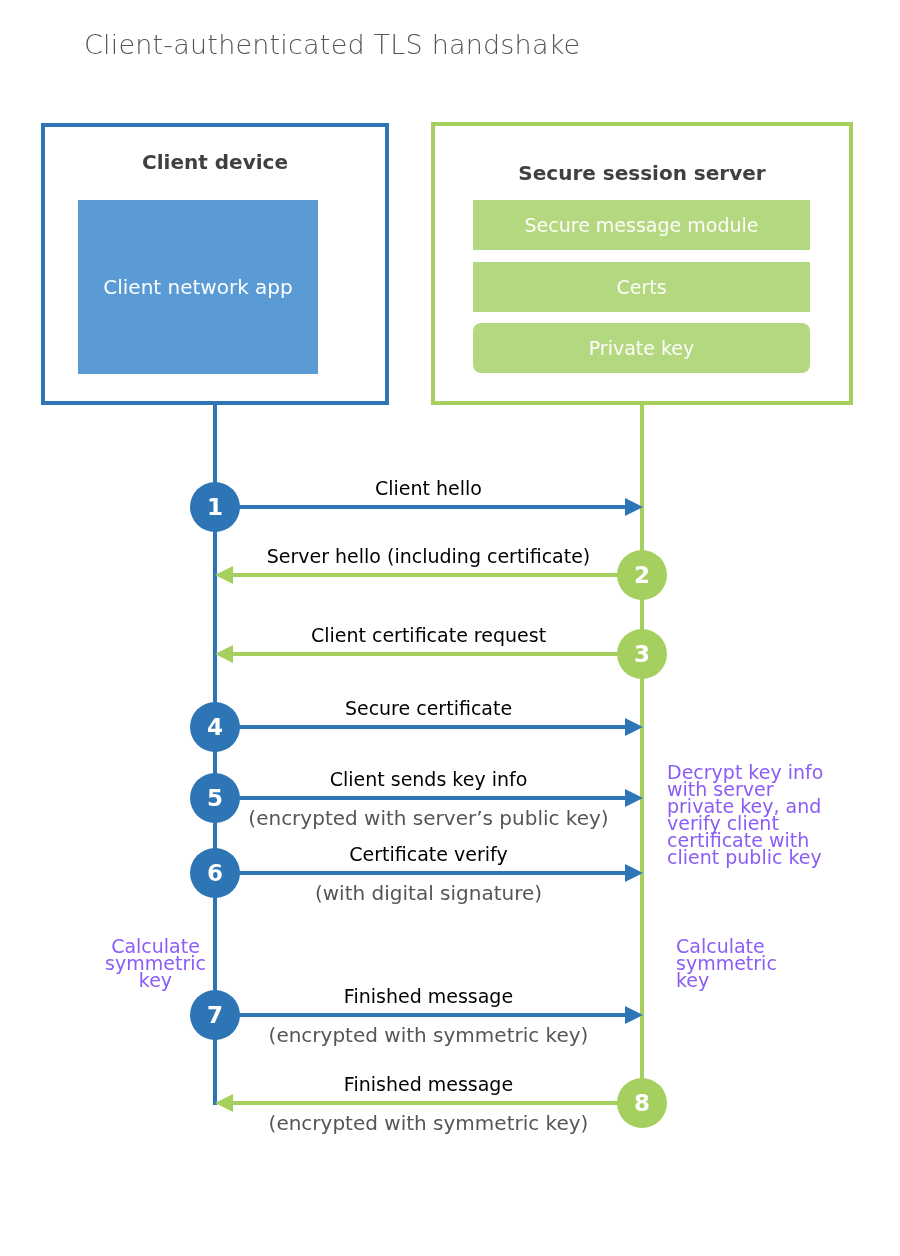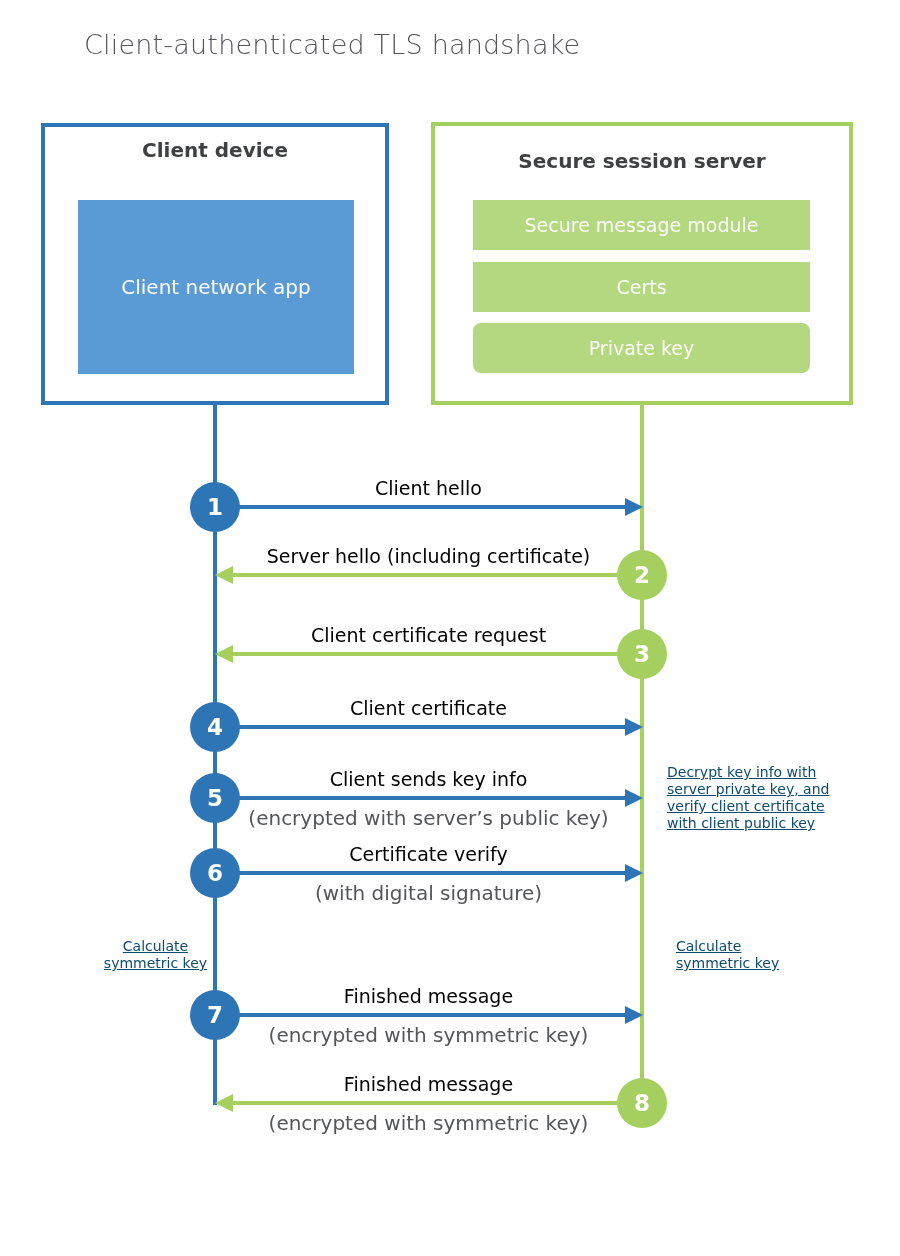--- a/index.html
+++ b/index.html
@@ -10,27 +10,27 @@
   
   .page-title{
     position:absolute;left:36px;top:29px;font-size:27px;font-weight:300;
     color:#54555b;letter-spacing:.2px;margin-left:48px;
   }
   
   .actor-box{position:absolute;background:#fff;box-sizing:border-box;}
   .client-box{left:41px;top:123px;width:348px;height:282px;border:4px solid #2e75b6;}
   .server-box{left:431px;top:122px;width:422px;height:283px;border:4px solid #a5d05f;}
   .actor-title{
-    position:absolute;top:138px;font-size:20px;font-weight:bold;color:#3f4041;
+    position:absolute;top:150px;font-size:20px;font-weight:bold;color:#3f4041;
     text-align:center;
   }
   .client-title{left:41px;width:348px;}
   .server-title{left:431px;width:422px;margin-top:11px;}
   .client-app{
-    position:absolute;left:78px;top:200px;width:276px;height:174px;background:#5b9bd5;
+    position:absolute;left:78px;top:200px;width:240px;height:174px;background:#5b9bd5;
     display:flex;align-items:center;justify-content:center;text-align:center;
     color:#fdfefe;font-size:20px;line-height:26px;
   }
   .client-app span{max-width:200px;display:block;}
   .server-bar{
     position:absolute;left:473px;width:337px;height:50px;background:#b4d880;
     display:flex;align-items:center;justify-content:center;
     color:#fcfdf8;font-size:19px;
   }
   .bar-0{top:200px;} .bar-1{top:262px;} .bar-2{top:323px;border-radius:8px;}
@@ -57,21 +57,21 @@
   .num-circle.green{left:617px;background:#a5d05f;}
   .msg{
     position:absolute;left:215px;width:427px;top:-32px;height:26px;line-height:26px;
     text-align:center;font-size:19px;color:#000000;
   }
   .msg-sub{
     position:absolute;left:215px;width:427px;top:10px;height:20px;line-height:20px;
     text-align:center;font-size:20px;color:#55565a;
   }
   
-  .note{position:absolute;font-size:14px;line-height:17px;color:#0c4a6e;text-decoration:underline;}
+  .note{position:absolute;font-size:19px;line-height:17px;color:#8b5cf6;}
   .note-decrypt{left:667px;top:764px;width:165px;text-align:left;}
   .note-calc-left{left:93px;top:938px;width:125px;text-align:center;}
   .note-calc-right{left:676px;top:938px;width:125px;text-align:left;}
 </style>
 </head>
 <body>
 
 <div id="canvas">
 
   <div class="page-title">Client-authenticated TLS handshake</div>
@@ -106,21 +106,21 @@
   </div>
 
   <div class="step st-3">
     <div class="msg">Client certificate request</div>
     <div class="arrow-line green"></div>
     <div class="arrow-head left"></div>
     <div class="num-circle green">3</div>
   </div>
 
   <div class="step st-4">
-    <div class="msg">Client certificate</div>
+    <div class="msg">Secure certificate</div>
     <div class="arrow-line blue"></div>
     <div class="arrow-head right"></div>
     <div class="num-circle blue">4</div>
   </div>
 
   <div class="step st-5">
     <div class="msg">Client sends key info</div>
     <div class="arrow-line blue"></div>
     <div class="arrow-head right"></div>
     <div class="num-circle blue">5</div>

